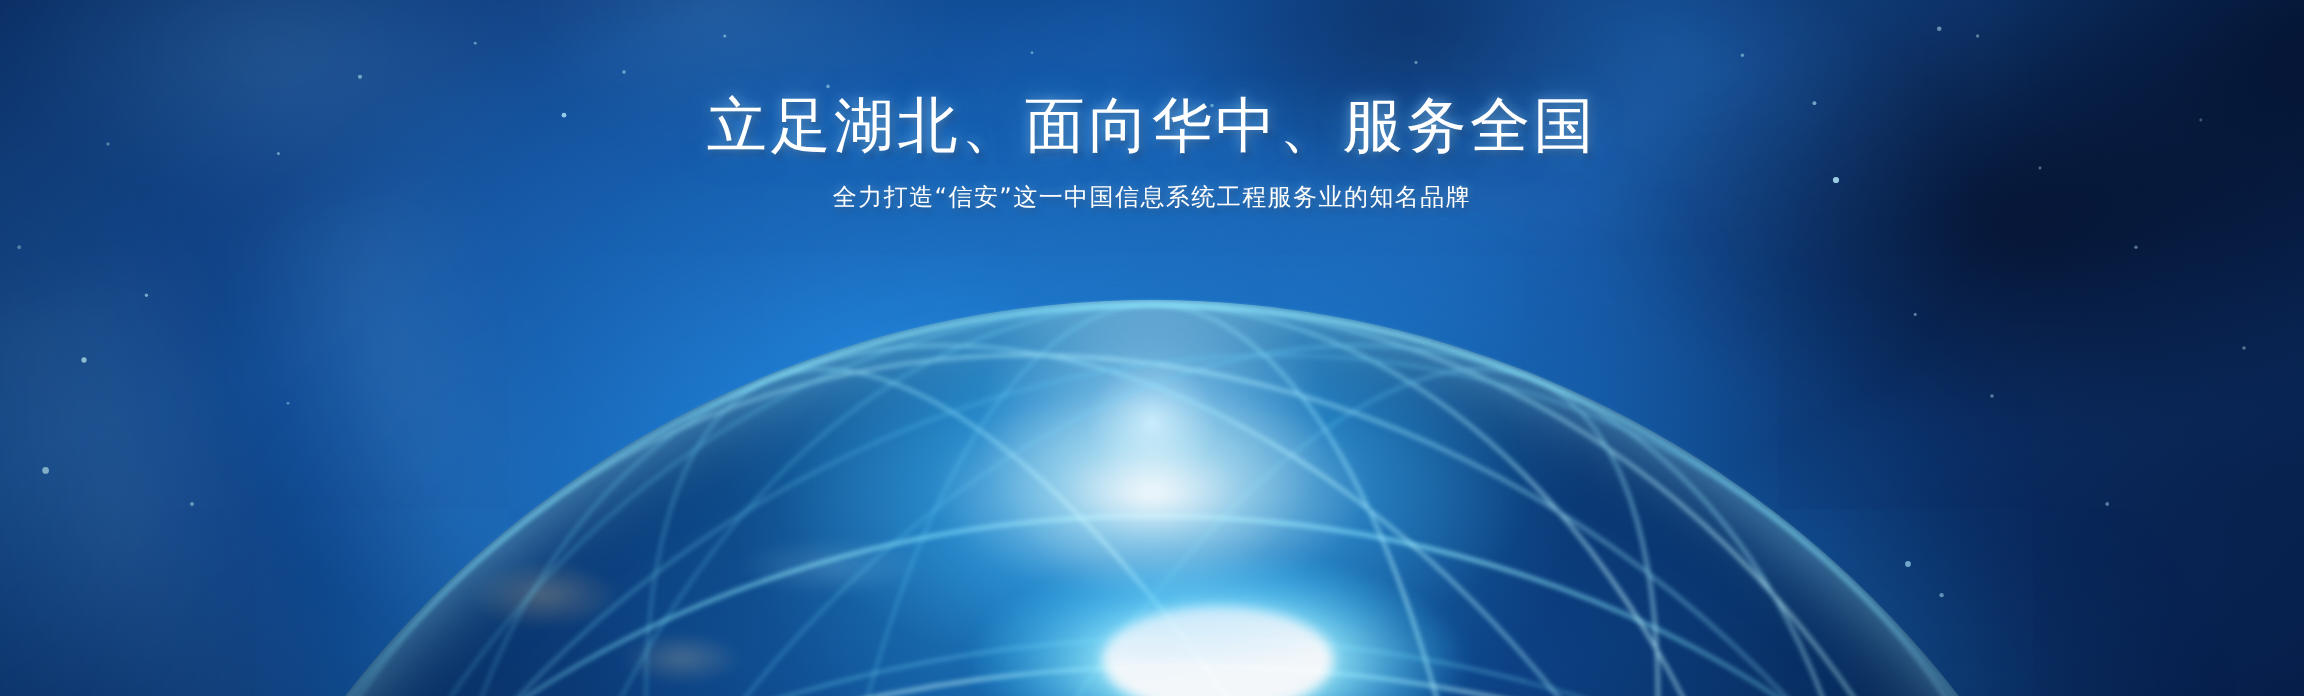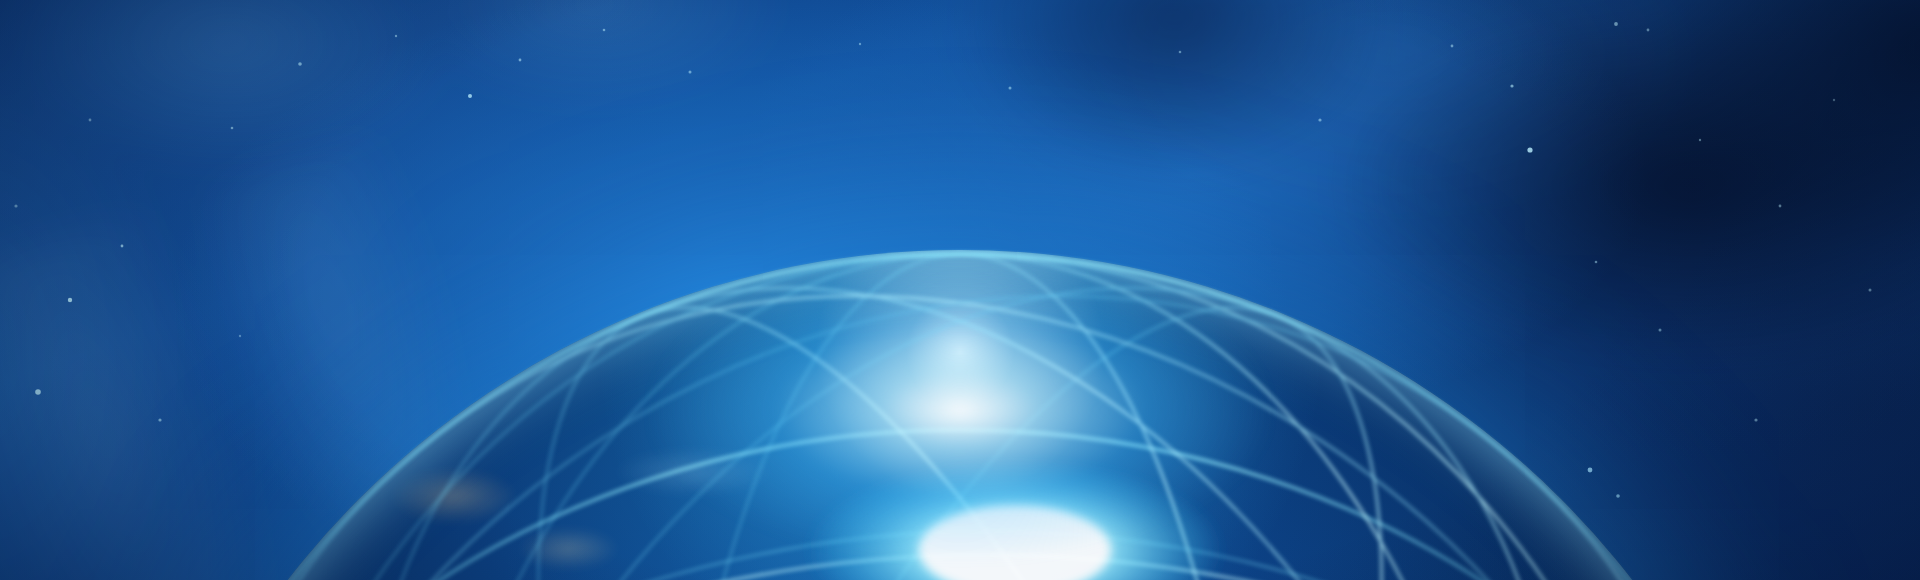--- a/index.html
+++ b/index.html
@@ -311,14 +311,18 @@
           <circle cx="760" cy="1120" r="10" fill="url(#nodeg)"></circle>
         </g>
       </svg>
     </div>
 
     <div class="globe-glow"></div>
   </div>
 
   <div class="vignette"></div>
 
+  <div class="copy">
+    <div class="headline">立足湖北、面向华中、服务全国</div>
+    <div class="subhead">全力打造“信安”这一中国信息系统工程服务业的知名品牌</div>
+  </div>
 
 </div>
 
 </body></html>

